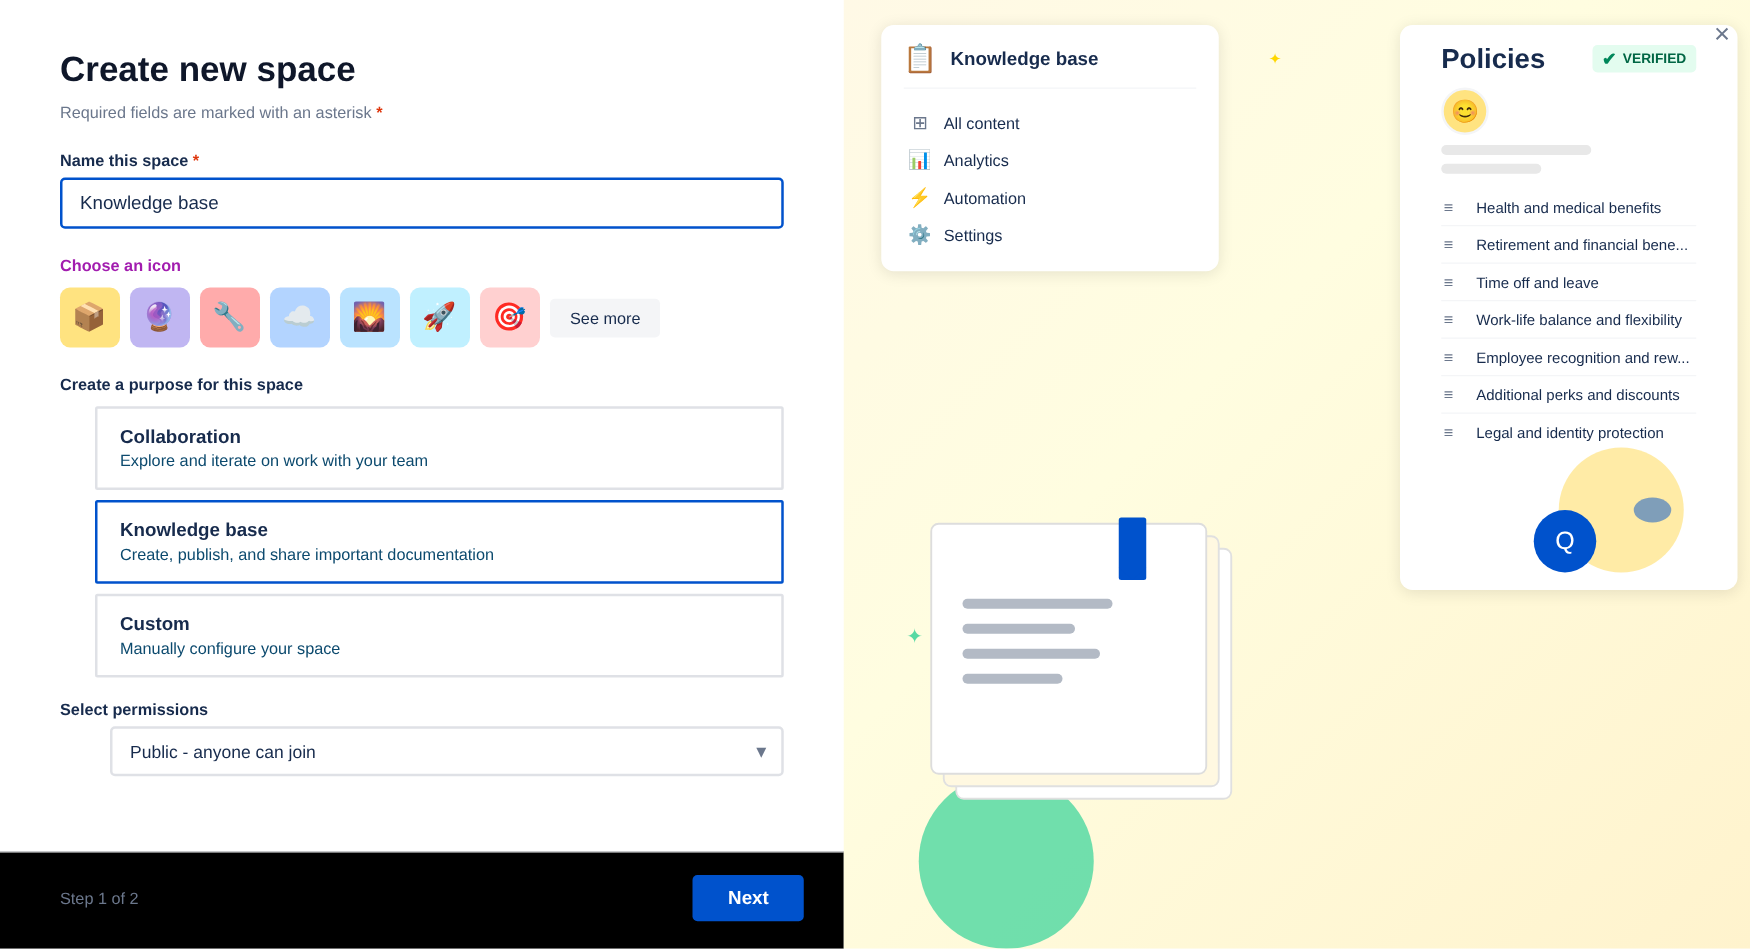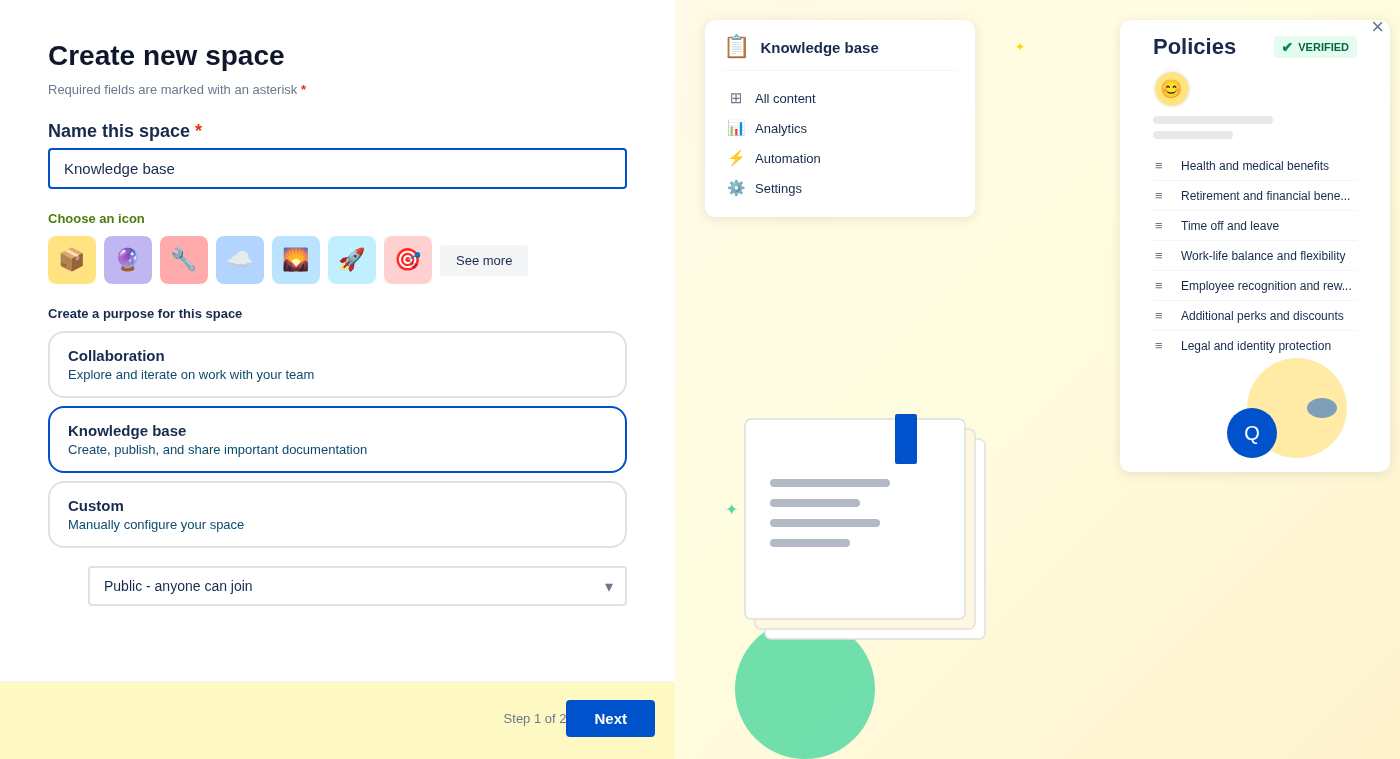--- a/index.html
+++ b/index.html
@@ -35,21 +35,21 @@
       color: #6B778C;
       margin-bottom: 24px;
     }
 
     .required-note .asterisk {
       color: #DE350B;
       font-weight: bold;
     }
 
     .field-label {
-      font-size: 18px;
+      font-size: 13px;
       font-weight: 600;
       color: #172B4D;
       margin-bottom: 6px;
     }
 
     .field-label .asterisk {
       color: #DE350B;
     }
 
     .text-input {
@@ -59,21 +59,21 @@
       padding: 10px 14px;
       font-size: 15px;
       color: #172B4D;
       outline: none;
       margin-bottom: 22px;
     }
 
     .icon-section-label {
       font-size: 13px;
       font-weight: 600;
-      color: #4d7c0f;
+      color: #a21caf;
       margin-bottom: 10px;
     }
 
     .icon-row {
       display: flex;
       align-items: center;
       gap: 8px;
       margin-bottom: 22px;
     }
 
@@ -115,25 +115,26 @@
 
     .purpose-options {
       display: flex;
       flex-direction: column;
       gap: 8px;
       margin-bottom: 18px;
     }
 
     .purpose-option {
       border: 2px solid #DFE1E6;
-      border-radius: 16px;
+      border-radius: 2px;
       padding: 14px 18px;
       cursor: pointer;
       background: #fff;
       transition: border-color 0.15s;
+      margin-left: 28px;
     }
 
     .purpose-option.selected {
       border-color: #0052CC;
       background: #fff;
     }
 
     .purpose-option-title {
       font-size: 15px;
       font-weight: 700;
@@ -181,23 +182,23 @@
     }
 
     
     .dialog-footer {
       position: absolute;
       bottom: 0;
       left: 0;
       right: 0;
       display: flex;
       align-items: center;
-      justify-content: flex-end;
-      padding: 18px 20px 22px 48px;
-      background: #fef9c3;
+      justify-content: space-between;
+      padding: 18px 32px 22px 48px;
+      background: #000000;
       border-top: 1px solid #F4F5F7;
     }
 
     .step-text {
       font-size: 13px;
       color: #6B778C;
     }
 
     .next-btn {
       background: #0052CC;
@@ -435,20 +436,21 @@
       <div class="purpose-option-desc">Create, publish, and share important documentation</div>
     </div>
 
     <div class="purpose-option">
       <div class="purpose-option-title">Custom</div>
       <div class="purpose-option-desc">Manually configure your space</div>
     </div>
 
   </div>
 
+  <div class="permissions-label">Select permissions</div>
   <div class="permissions-wrapper">
     <select class="permissions-select">
       <option>Public - anyone can join</option>
       <option>Private - invite only</option>
     </select>
   </div>
 
   <div class="dialog-footer">
     <span class="step-text">Step 1 of 2</span>
     <button class="next-btn">Next</button>

